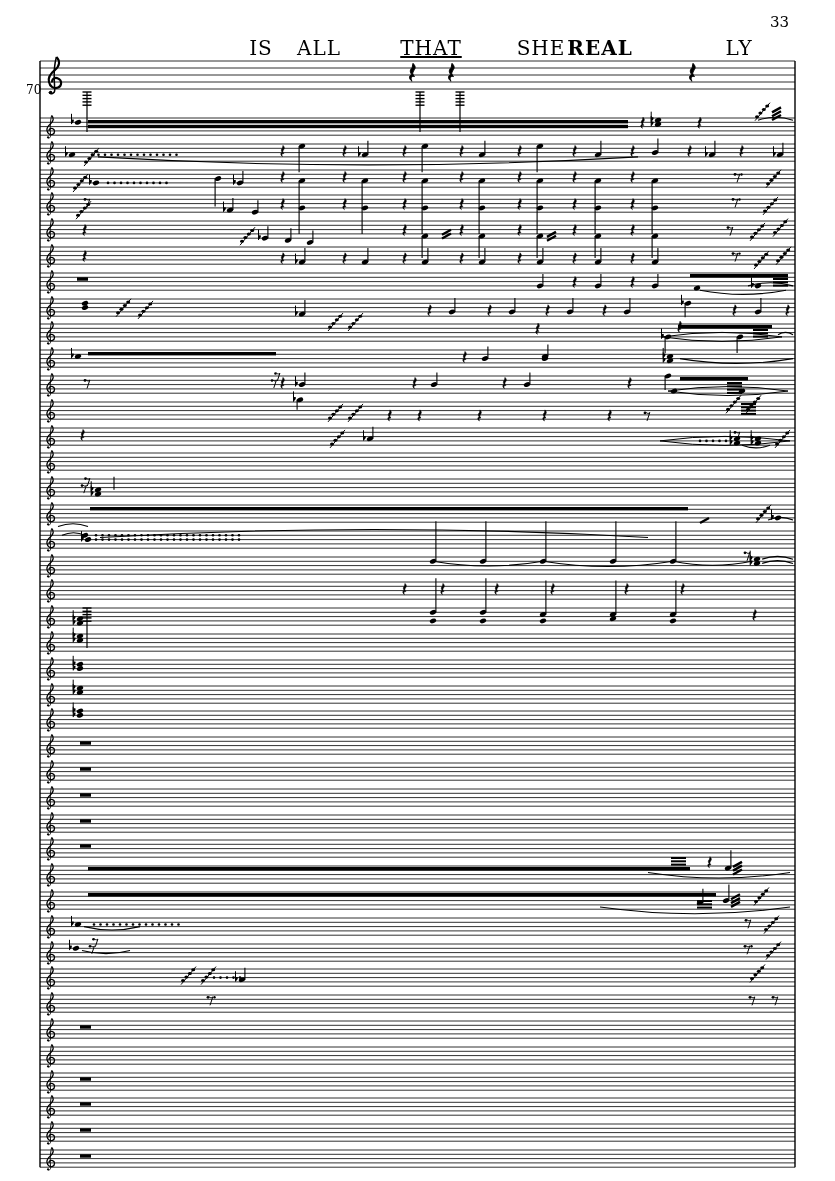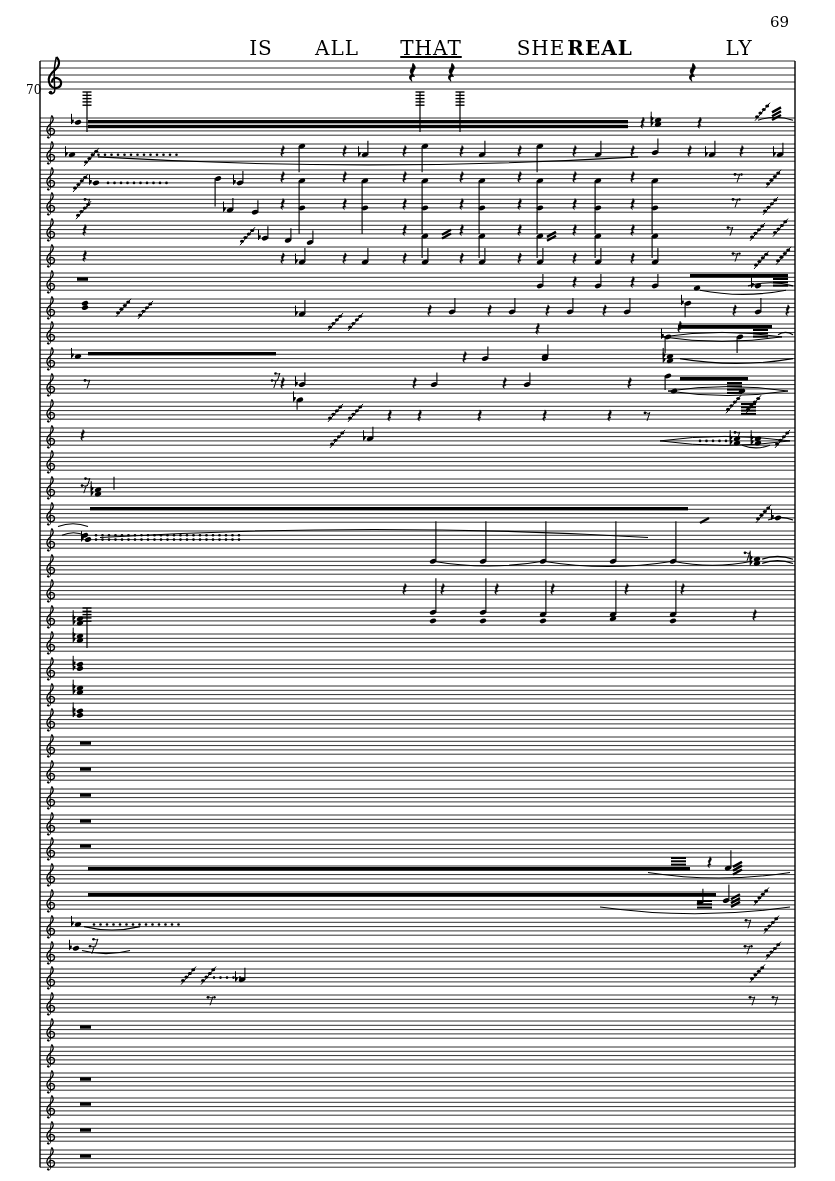--- a/index.html
+++ b/index.html
@@ -13,24 +13,24 @@
     position:absolute;top:36px;font-size:20px;letter-spacing:1px;
     transform:translateX(-50%);white-space:nowrap;
   }
   svg{position:absolute;left:0;top:0;}
 </style>
 </head>
 <body>
 
 <div class="page">
   <div class="measure-number">70</div>
-  <div class="page-number">69</div>
+  <div class="page-number">33</div>
   <div class="lyrics">
     <span style="left: 261px;">IS</span>
-    <span style="left: 337px;">ALL</span>
+    <span style="left: 319px;">ALL</span>
     <span style="left: 431px; text-decoration: underline;">THAT</span>
     <span style="left: 541px;">SHE</span>
     <span style="left: 600px; font-weight: bold;">REAL</span>
     <span style="left: 699px; margin-left: 40px;">LY</span>
   </div>
   <svg id="score" xmlns="http://www.w3.org/2000/svg" width="835" height="1181" viewBox="0 0 835 1181">
       <defs>
         <g id="clef">
           <path d="M15,3 C20,8 19,14 13,19 C7,24 5,29 6,33 C7,39 12,42 17,40 C22,38 22,31 17,29 C13,27 9,30 10,34" fill="none" stroke="#000000" stroke-width="2.6"></path>
           <path d="M15,3 C13,10 12,22 12.5,32 L13,43 C13,47.5 8,49 6,45.5" fill="none" stroke="#000000" stroke-width="1.8"></path>

